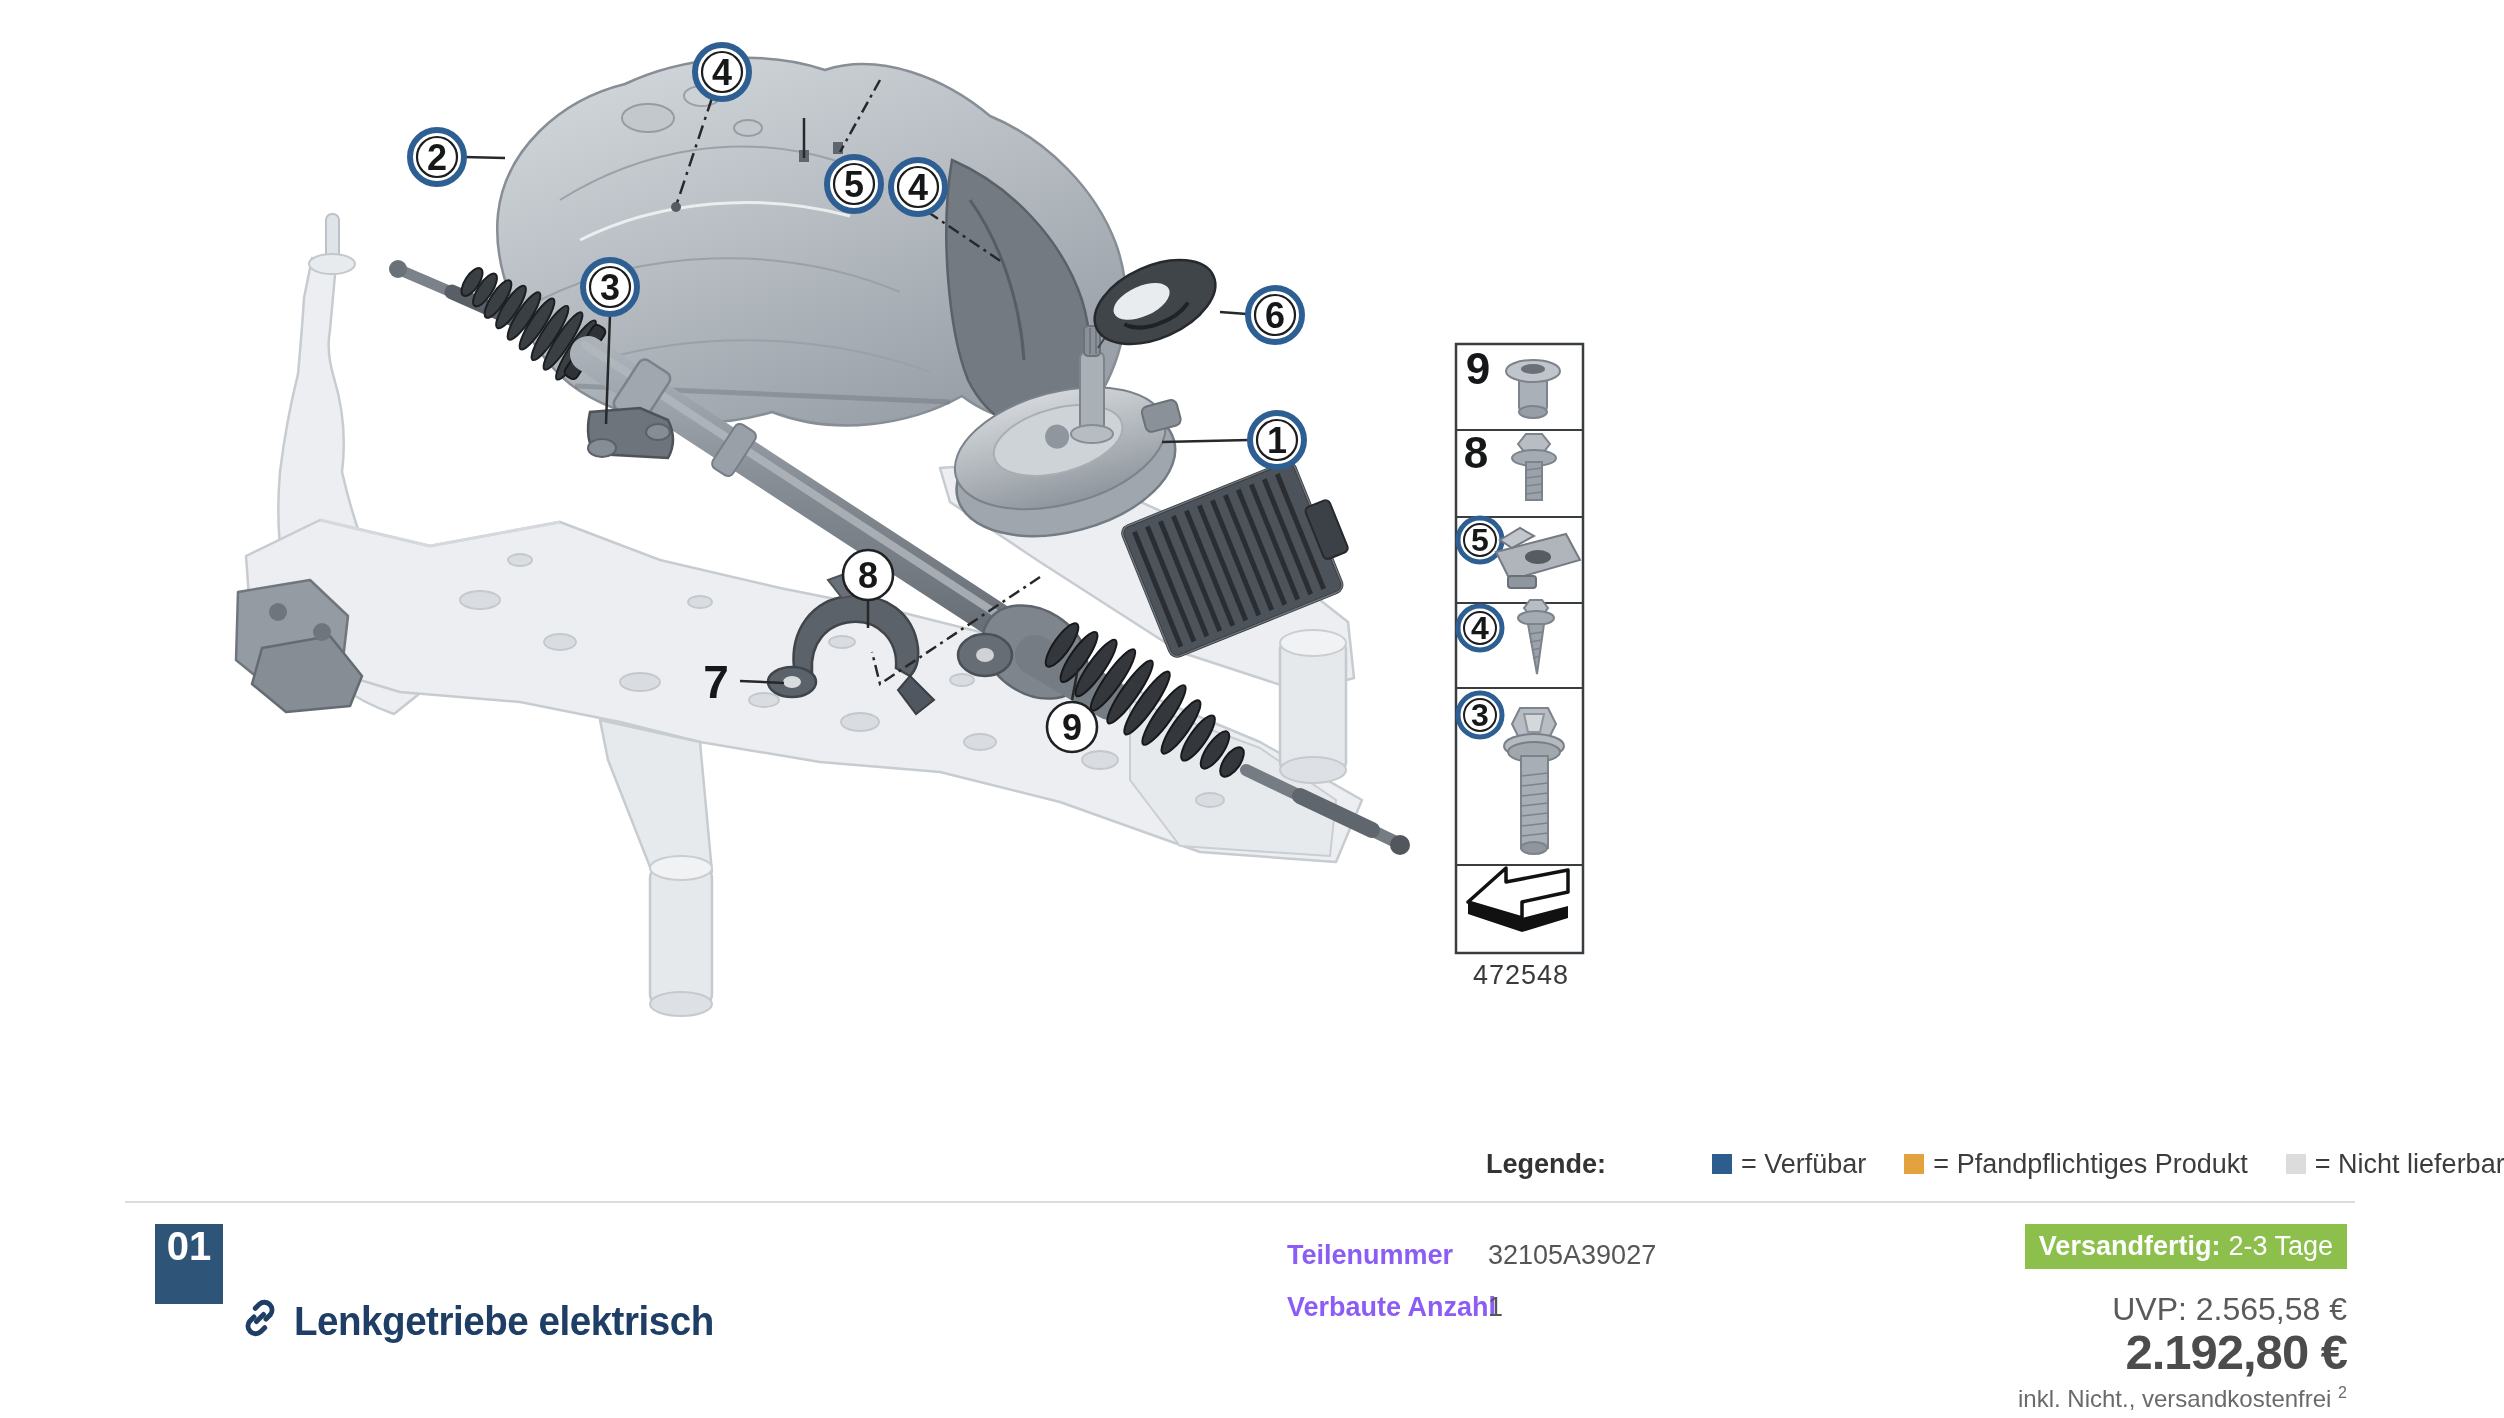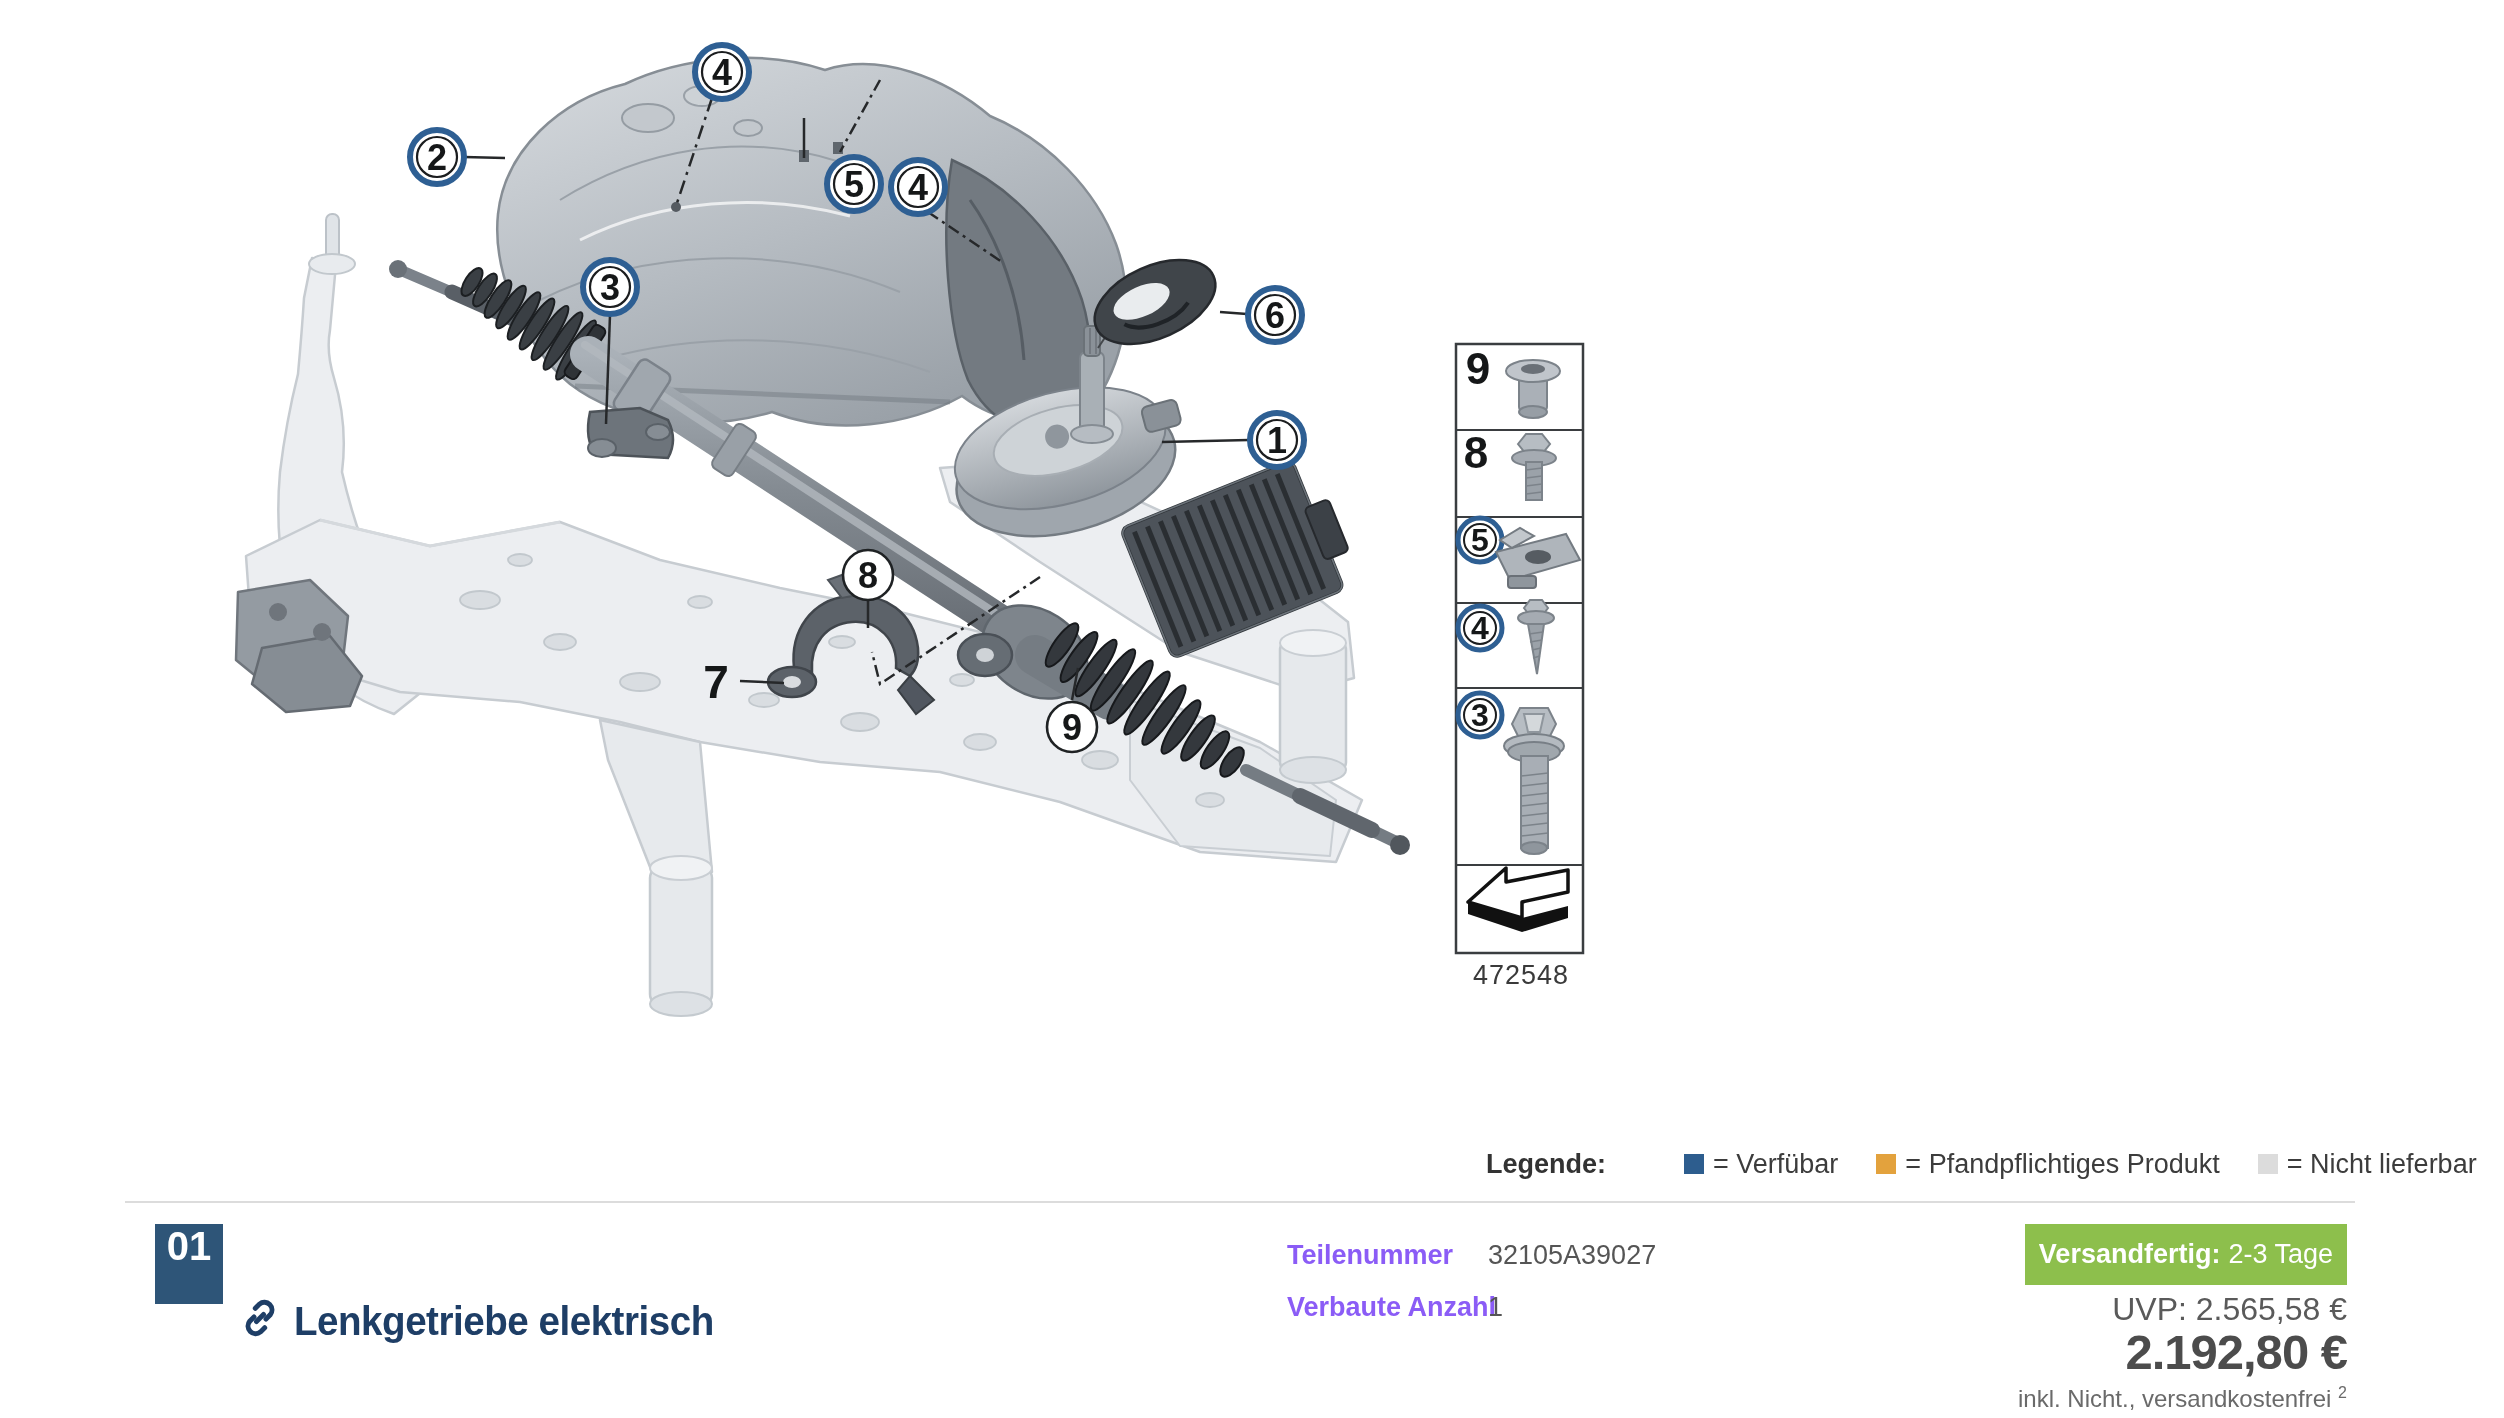--- a/index.html
+++ b/index.html
@@ -11,40 +11,40 @@
   
   #diagram-svg{position:absolute;left:0;top:0;}
   text{font-family:"Liberation Sans", sans-serif;}
   .callout-num{font-weight:bold;fill:#151718;}
   .panel-num{font-weight:bold;fill:#151718;}
   
   .legend{
     position:absolute;top:1146px;left:1486px;width:875px;height:36px;
     display:flex;align-items:center;font-size:27px;color:#3c3c3c;
   }
-  .legend .legend-title{font-weight:bold;color:#333;margin-right:78px;}
+  .legend .legend-title{font-weight:bold;color:#333;margin-right:106px;}
   .legend .legend-item{display:flex;align-items:center;margin-right:38px;white-space:nowrap;}
   .legend .swatch{width:20px;height:20px;display:inline-block;margin-right:9px;}
   
   .divider{position:absolute;top:1201px;left:125px;width:2230px;height:2px;background:#dcdcdc;}
   .index-badge{
     position:absolute;left:155px;top:1224px;width:68px;height:80px;background:#2e5578;
     color:#ffffff;font-weight:bold;font-size:40px;display:flex;justify-content:center;
   }
   .title-row{position:absolute;left:240px;top:1298px;display:flex;align-items:flex-start;cursor:pointer;}
   .title-row .link-ico{width:40px;height:40px;margin-right:14px;}
   .product-title{
     font-size:41px;font-weight:bold;color:#1e3e66;letter-spacing:-0.5px;
     transform:scaleX(0.94);transform-origin:left center;white-space:nowrap;
   }
   .kv-label{position:absolute;left:1287px;font-size:27px;font-weight:bold;color:#8b5cf6;white-space:nowrap;}
   .kv-value{position:absolute;left:1488px;font-size:27px;color:#555;white-space:nowrap;}
   .avail-badge{
     position:absolute;right:157px;top:1224px;height:45px;background:#8dbf4c;color:#fff;
-    font-size:27px;display:flex;align-items:center;padding:8px 14px;white-space:nowrap;
+    font-size:27px;display:flex;align-items:center;padding:0 14px;white-space:nowrap;
   }
   .avail-badge b{margin-right:8px;}
   .uvp{position:absolute;right:157px;top:1291px;font-size:32px;color:#5a5a5a;white-space:nowrap;}
   .price{position:absolute;right:157px;top:1324px;font-size:49px;font-weight:bold;color:#4c4c4c;
     letter-spacing:-1px;white-space:nowrap;}
   .price-note{position:absolute;right:157px;top:1384px;font-size:24px;color:#6a6a6a;white-space:nowrap;}
   .price-note sup{font-size:16px;}
 </style>
 </head>
 <body>

